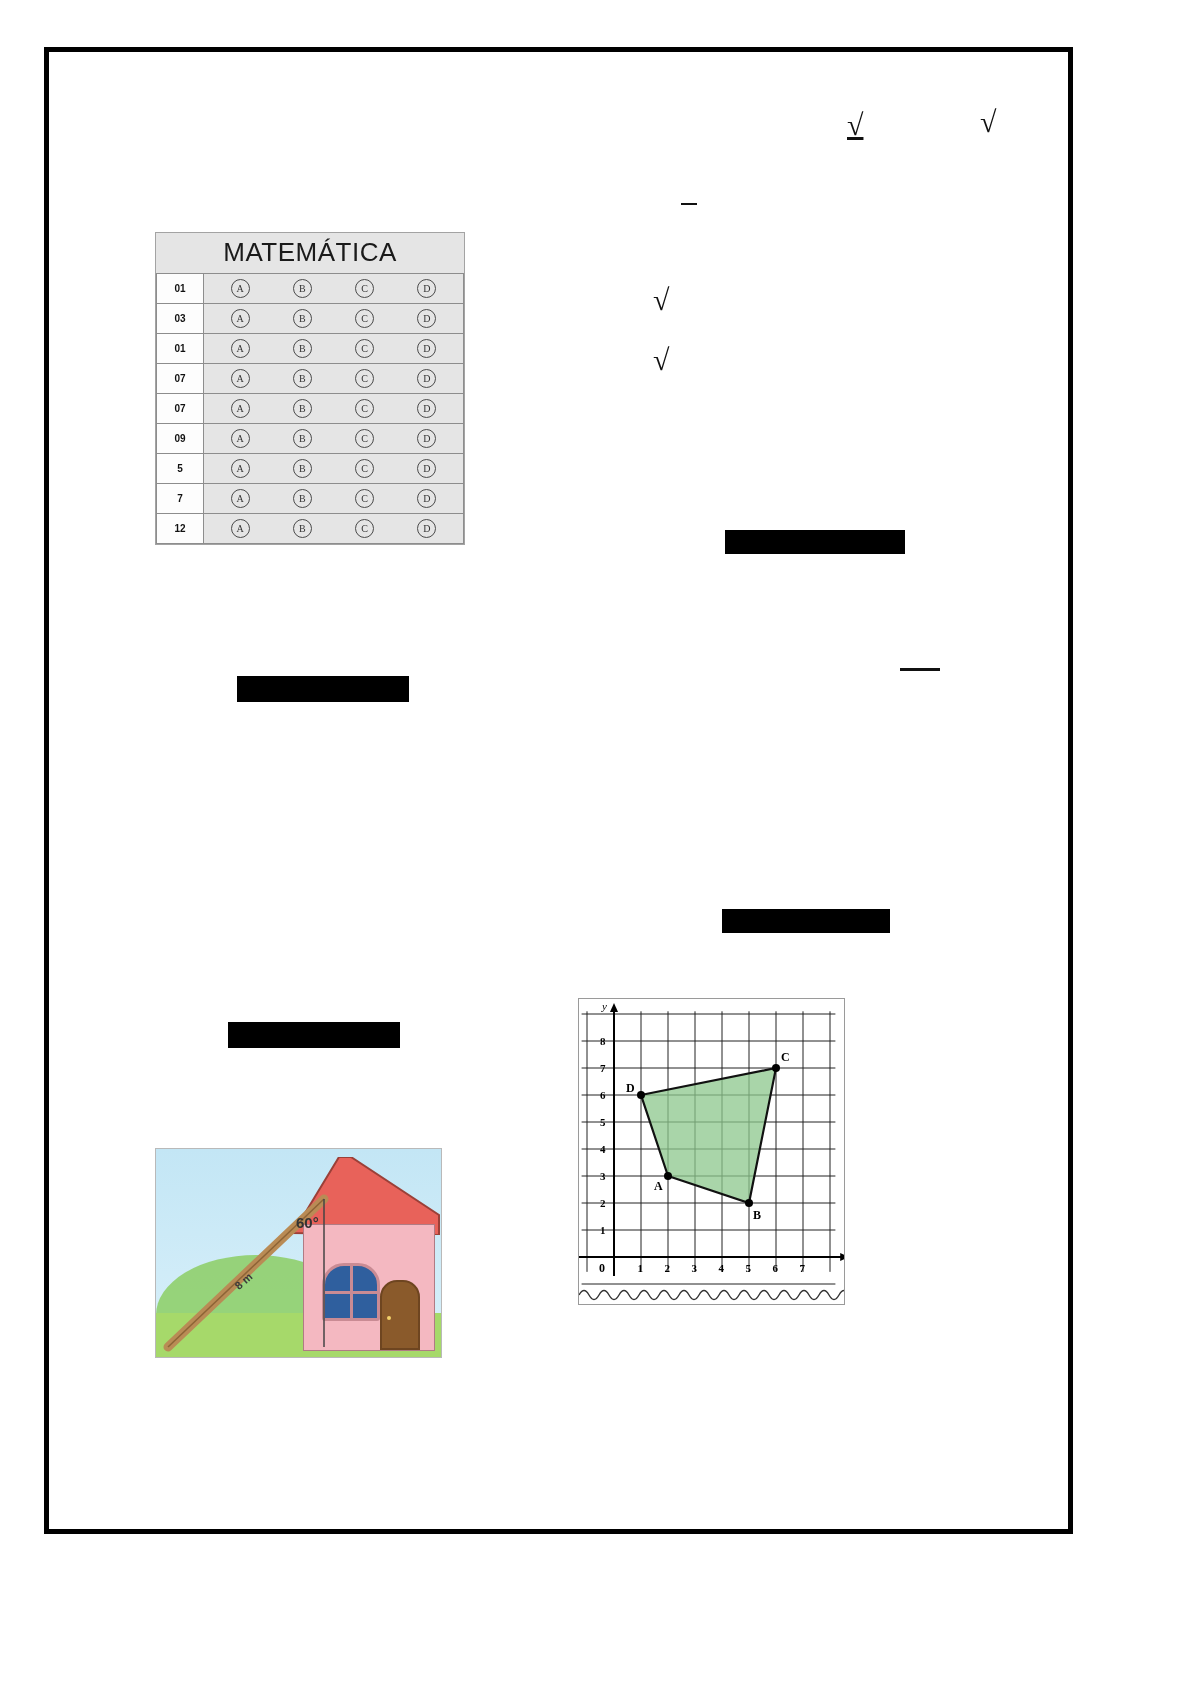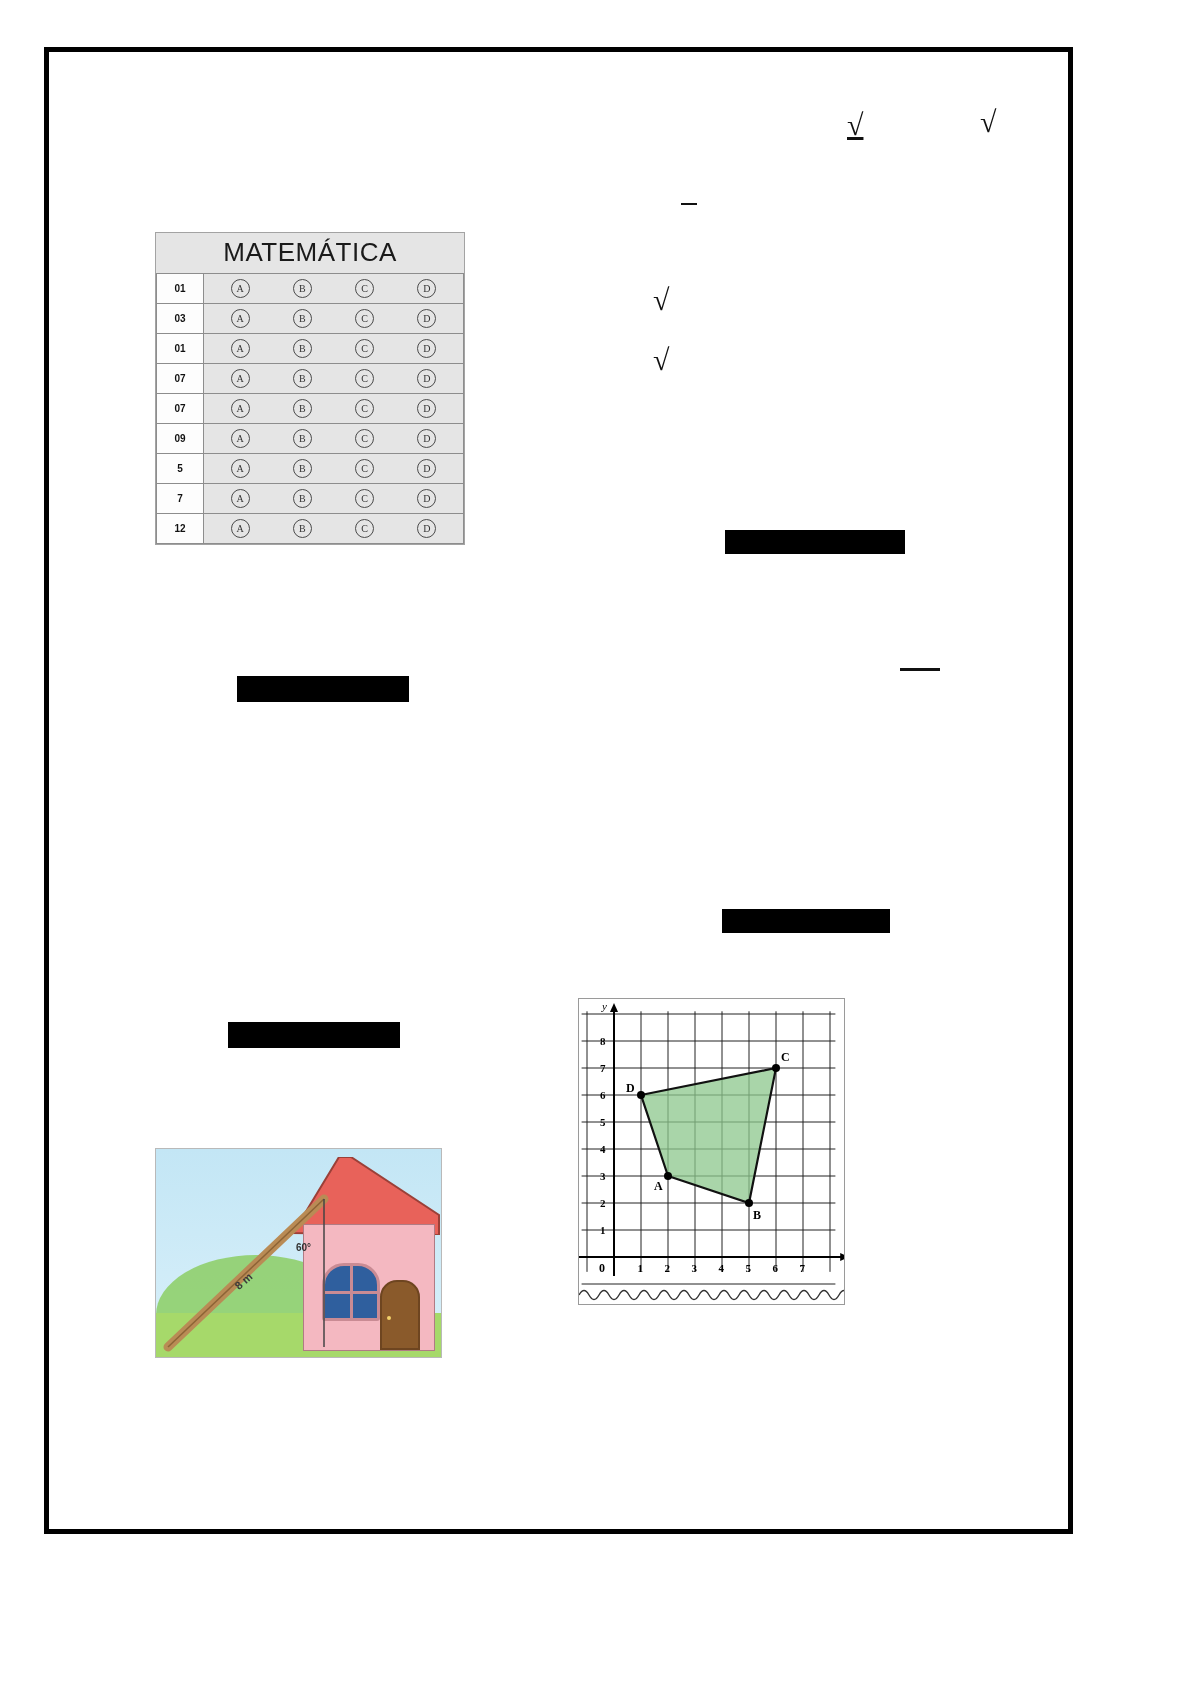--- a/index.html
+++ b/index.html
@@ -150,21 +150,21 @@
     position: absolute; left: 5px; top: 34px; width: 4px; height: 4px;
     background: #f2d16b; border-radius: 50%;
   }
   .ladder {
     position: absolute; left: 0; top: 0; width: 100%; height: 100%;
   }
   .ladder-label {
     position: absolute; font-size: 11px; font-weight: bold; color: #3a3a3a;
   }
   .angle-label {
-    position: absolute; font-size: 10px; font-weight: bold; color: #333; margin-top: 28px;
+    position: absolute; font-size: 15px; font-weight: bold; color: #333;
   }
 
   
   .grid-fig {
     position: absolute;
     left: 578px;
     top: 998px;
     width: 265px;
     height: 305px;
     background: #ffffff;

